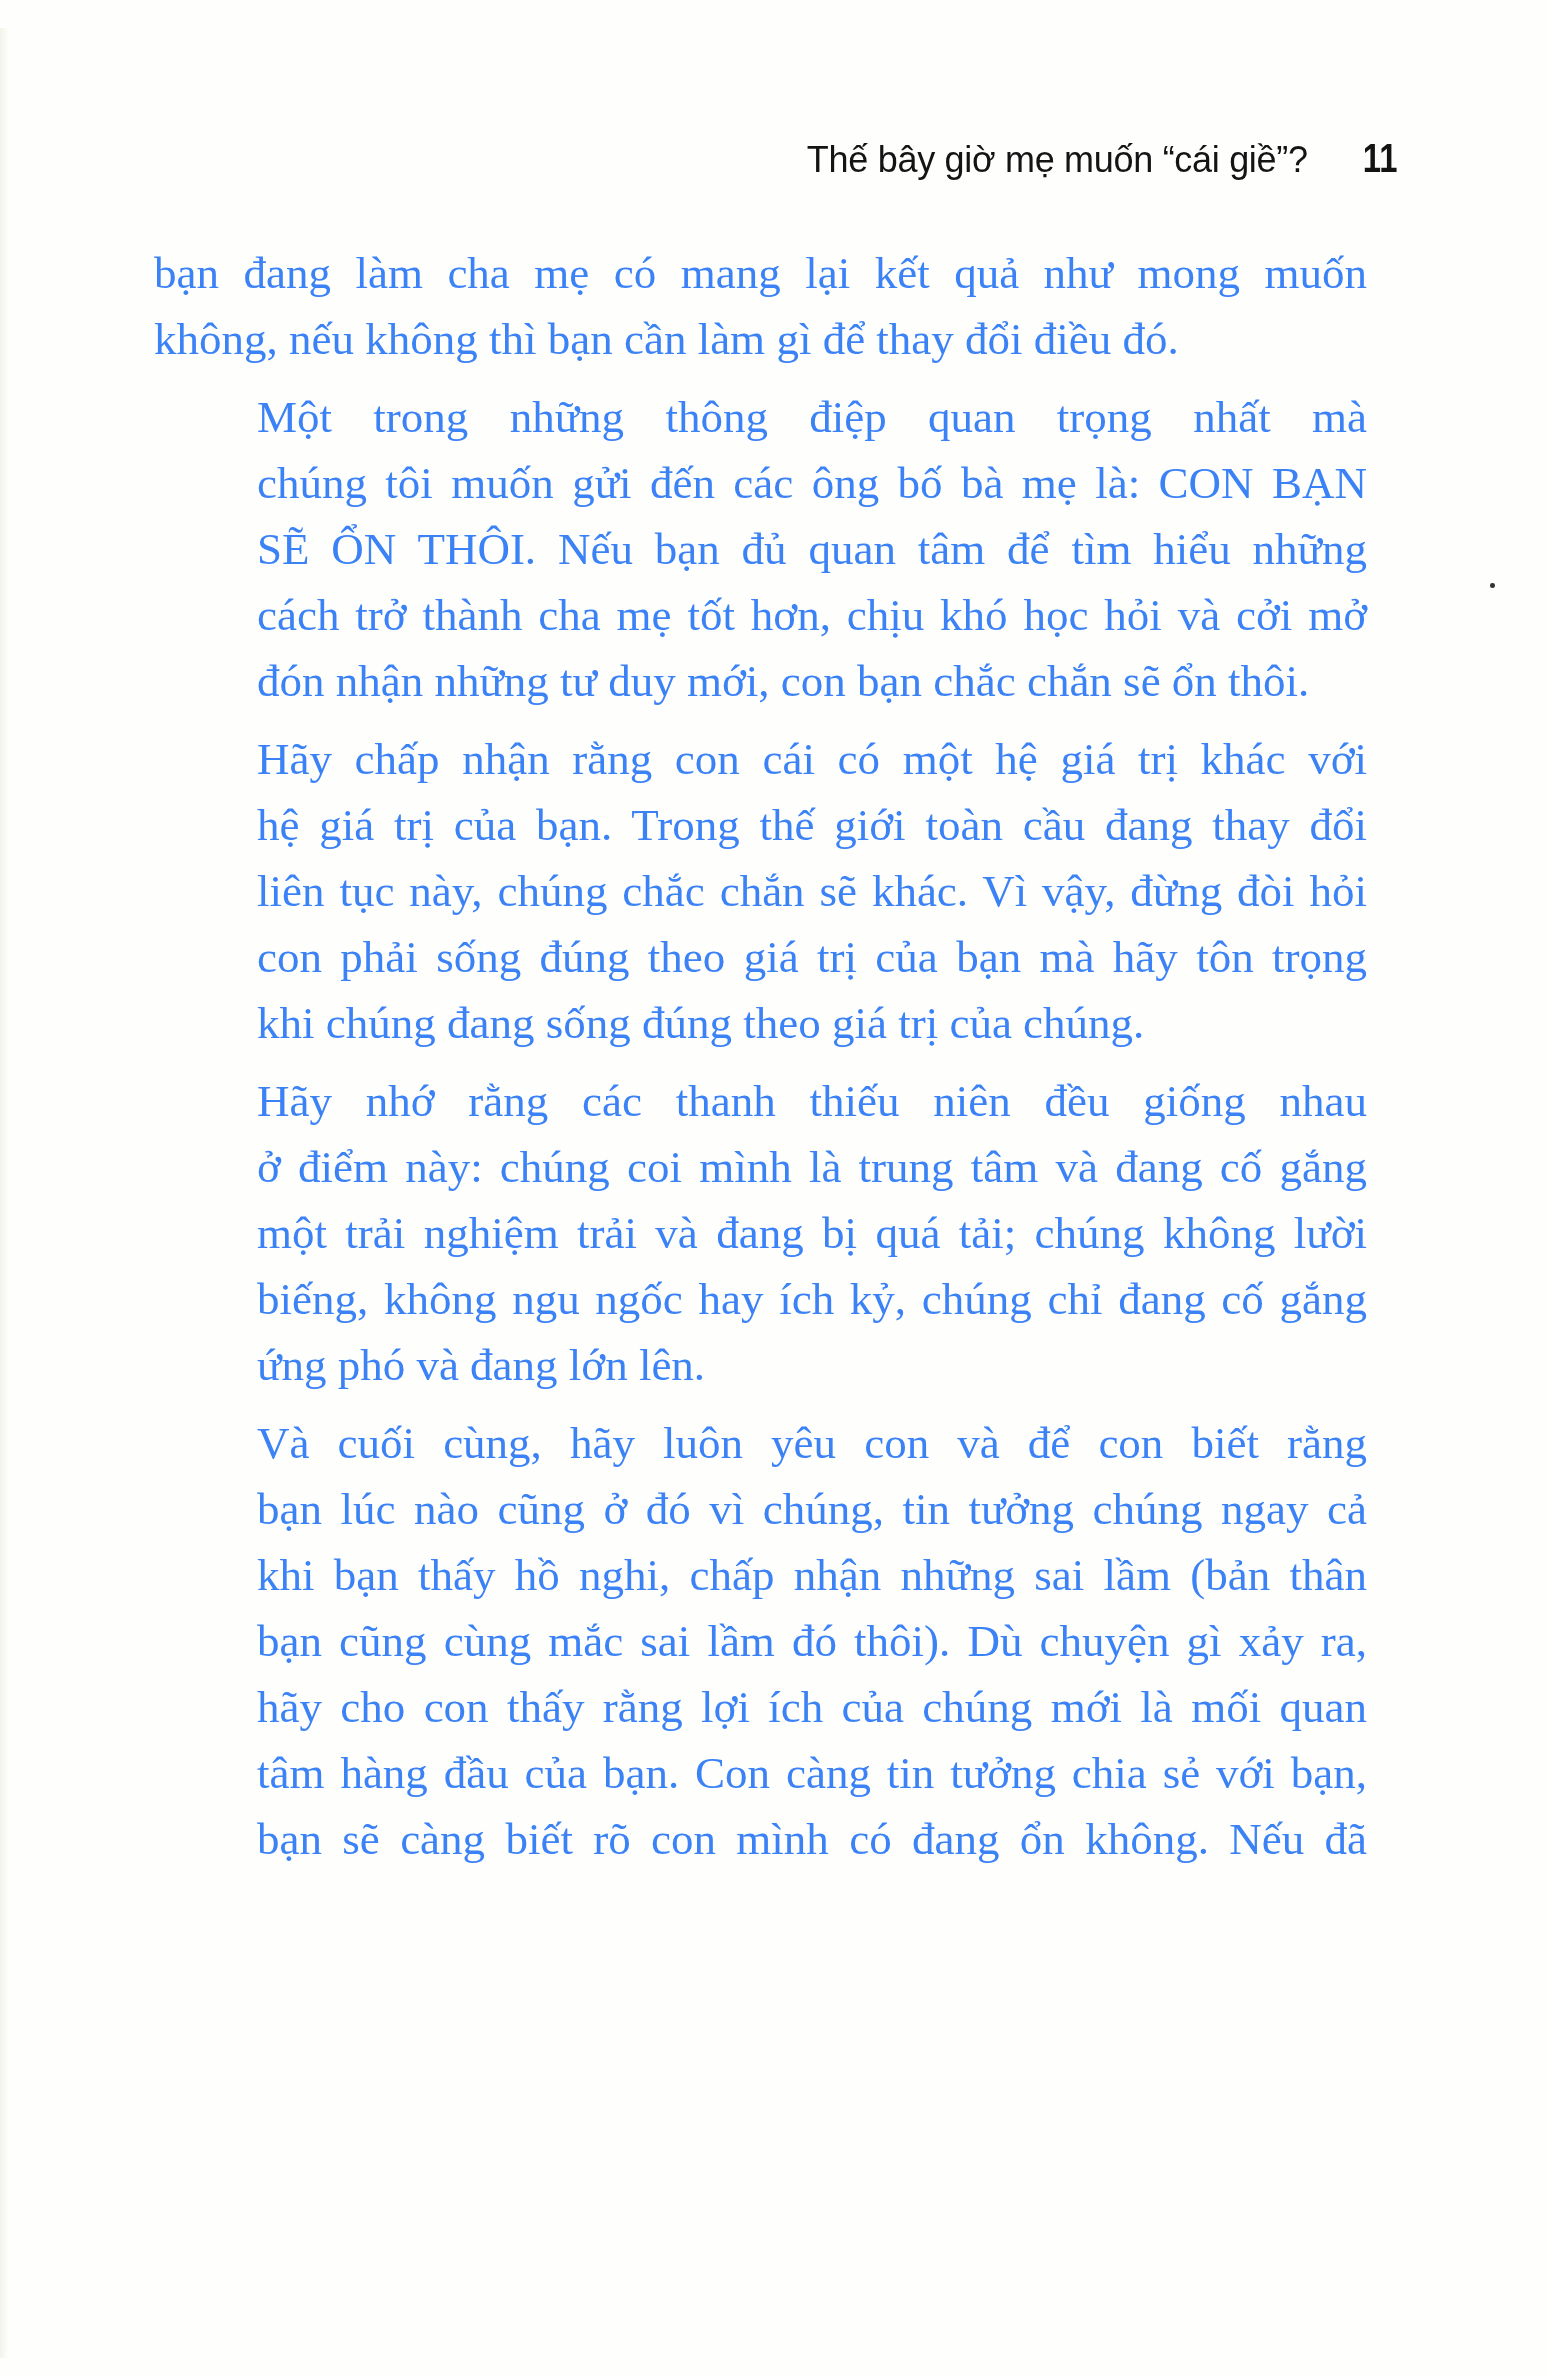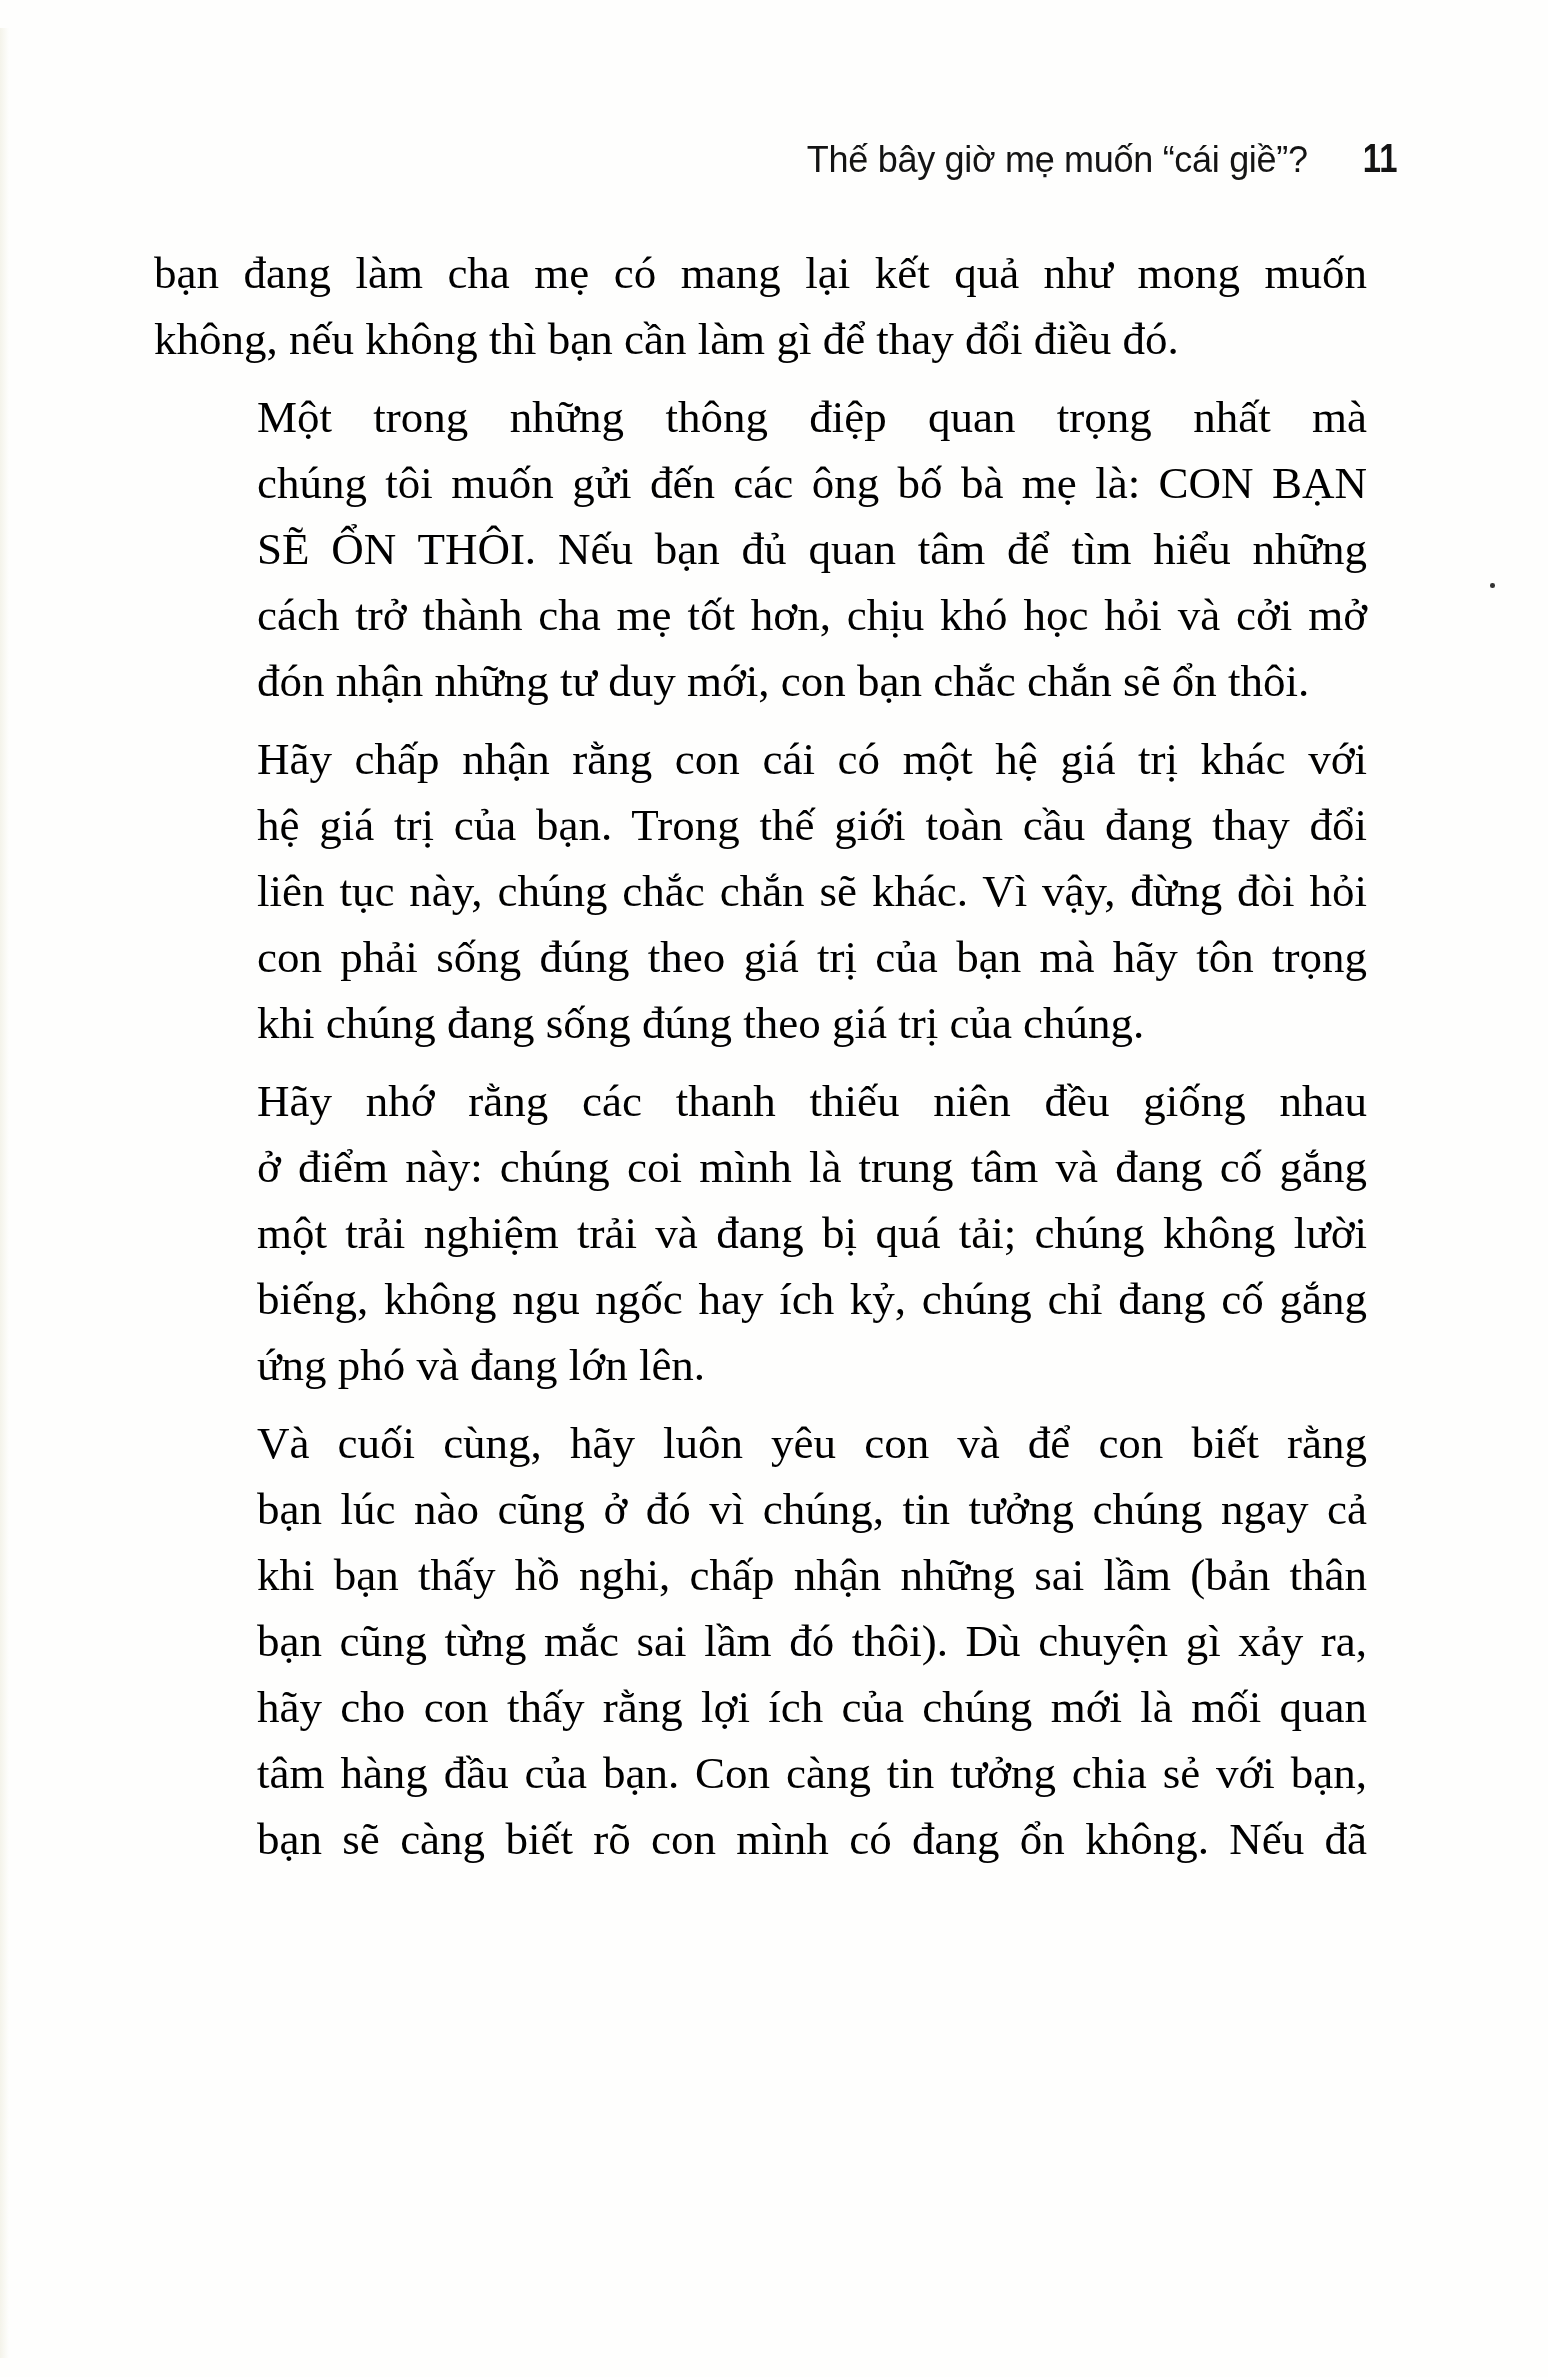--- a/index.html
+++ b/index.html
@@ -49,21 +49,21 @@
       display: inline-block;
     }
     .body-text {
       position: absolute;
       left: 154px;
       top: 240px;
       width: 1213px;
       font-family: "Liberation Serif", serif;
       font-size: 45px;
       line-height: 66px;
-      color: #000000;
+      color: #3b82f6;
       text-align: justify;
       text-align-last: left;
     }
     .para {
       margin: 0 0 12px 0;
       text-indent: 0;
     }
     .para.indent {
       text-indent: 103px;
     }
@@ -125,21 +125,21 @@
       <span class="line">ở điểm này: chúng coi mình là trung tâm và đang cố gắng</span>
       <span class="line">một trải nghiệm trải và đang bị quá tải; chúng không lười</span>
       <span class="line">biếng, không ngu ngốc hay ích kỷ, chúng chỉ đang cố gắng</span>
       <span class="line last">ứng phó và đang lớn lên.</span>
     </p>
 
     <p class="para indent">
       <span class="line">Và cuối cùng, hãy luôn yêu con và để con biết rằng</span>
       <span class="line">bạn lúc nào cũng ở đó vì chúng, tin tưởng chúng ngay cả</span>
       <span class="line">khi bạn thấy hồ nghi, chấp nhận những sai lầm (bản thân</span>
-      <span class="line">bạn cũng từng mắc sai lầm đó thôi). Dù chuyện gì xảy ra,</span>
+      <span class="line">bạn cũng cùng mắc sai lầm đó thôi). Dù chuyện gì xảy ra,</span>
       <span class="line">hãy cho con thấy rằng lợi ích của chúng mới là mối quan</span>
       <span class="line">tâm hàng đầu của bạn. Con càng tin tưởng chia sẻ với bạn,</span>
       <span class="line">bạn sẽ càng biết rõ con mình có đang ổn không. Nếu đã</span>
     </p>
   </div>
 
   <div class="stray-dot"></div>
 </div>
 
 

